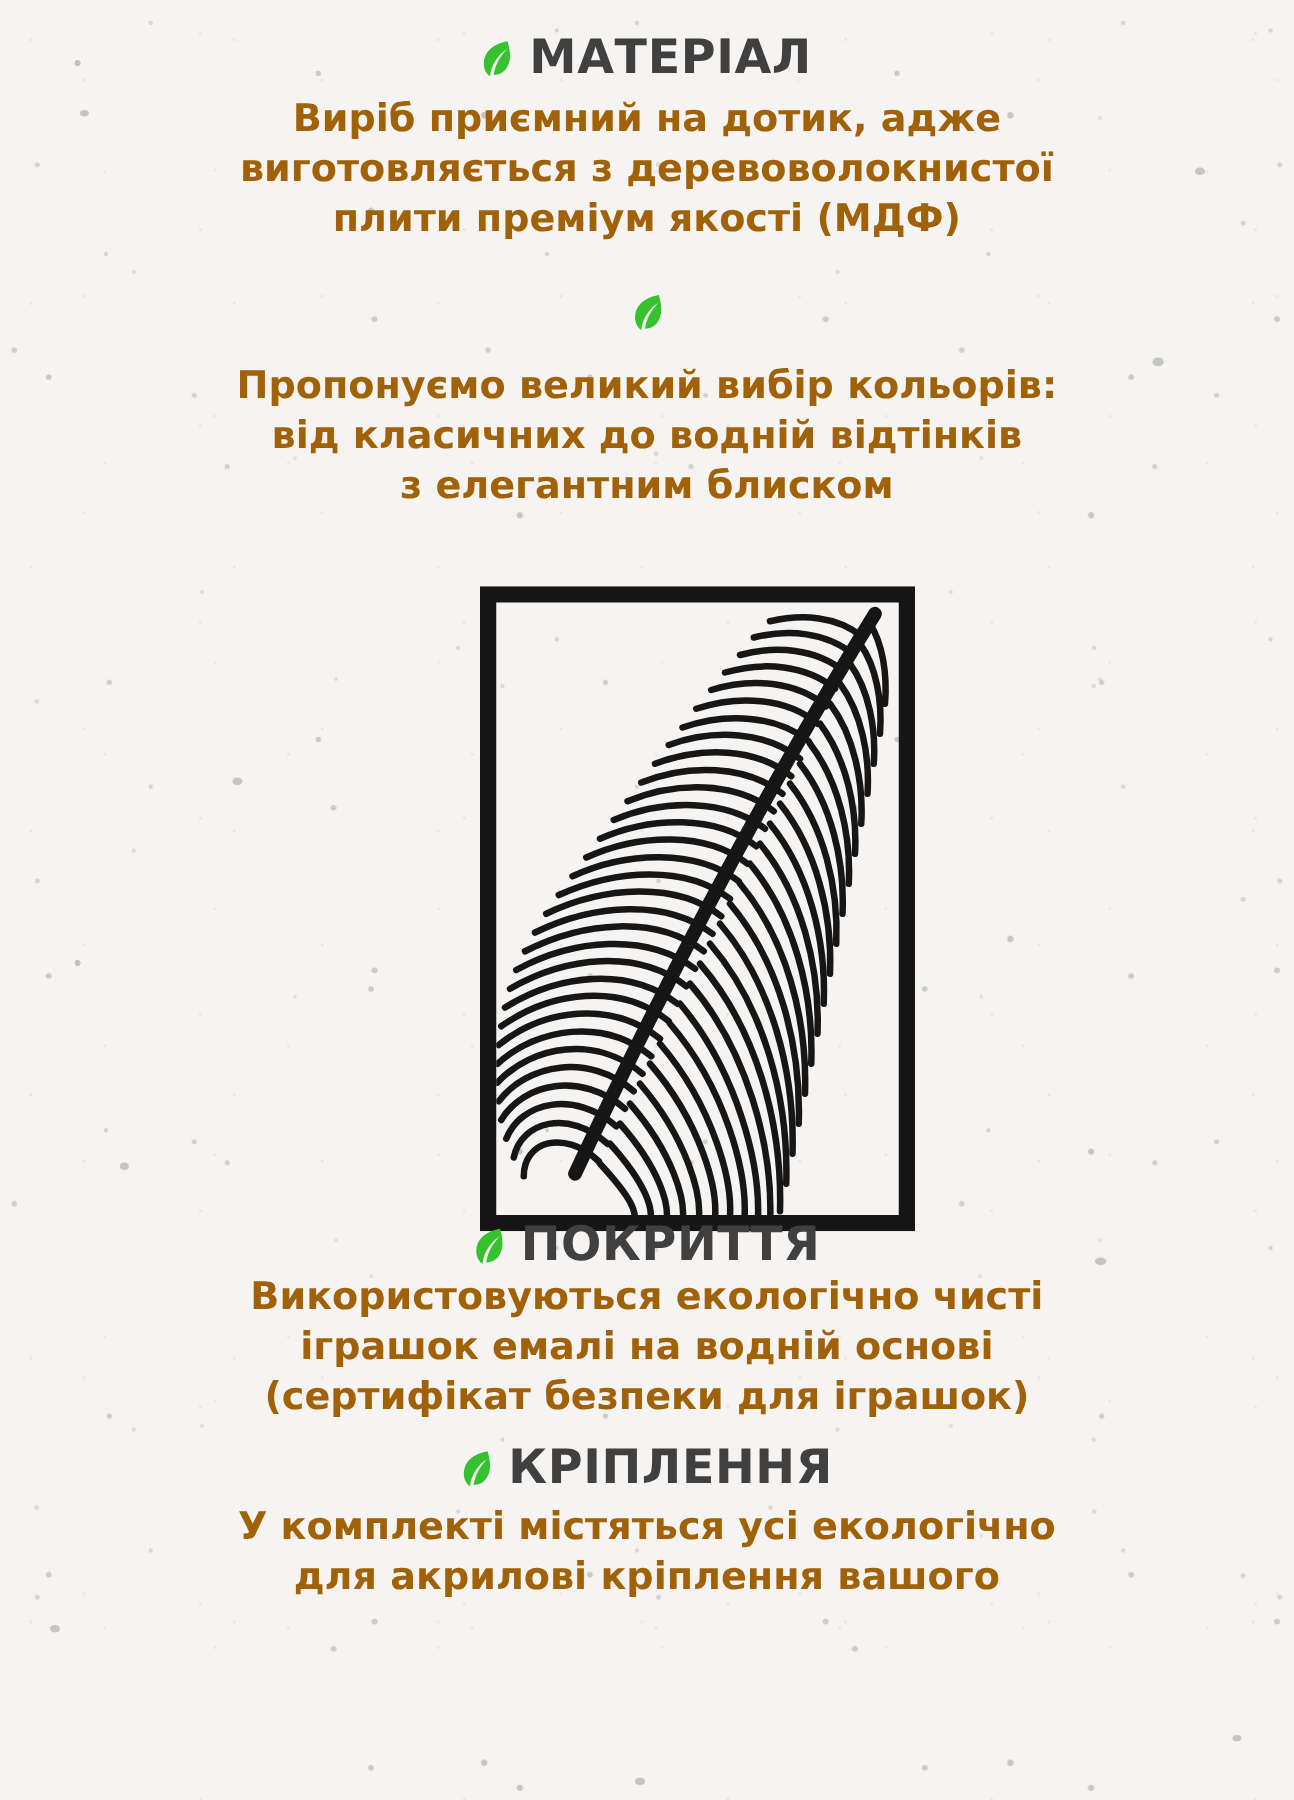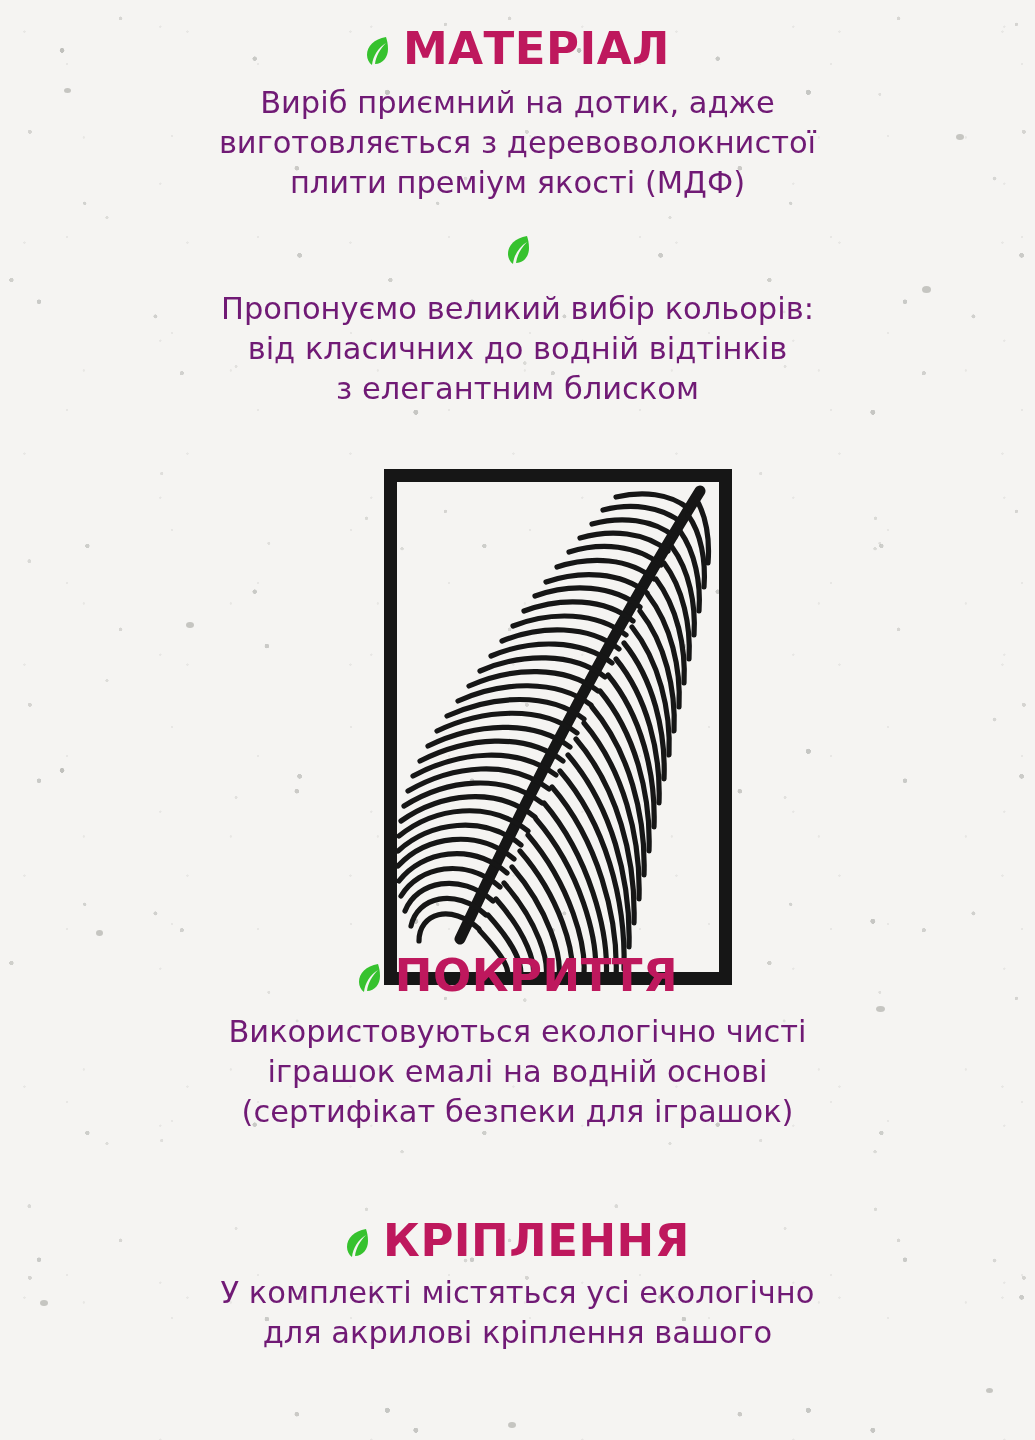--- a/index.html
+++ b/index.html
@@ -72,59 +72,59 @@
     position: absolute;
     inset: 0;
   }
 
   
   .heading {
     display: flex;
     align-items: center;
     justify-content: center;
     gap: 14px;
-    color: #be185d;
-    font-size: 45px;
+    color: #404040;
+    font-size: 38px;
     font-weight: 700;
     letter-spacing: 0.5px;
     line-height: 1;
     text-align: center;
   }
   .leaf-icon {
     display: inline-block;
     width: 24px;
     height: 30px;
     flex: none;
     position: relative;
     top: 2px;
   }
   .leaf-icon svg { display: block; }
 
   .para {
-    color: #701a75;
+    color: #a16207;
     font-size: 30.5px;
-    font-weight: 400;
+    font-weight: 700;
     line-height: 1.31;
     text-align: center;
     margin: 0 auto;
     max-width: 880px;
   }
 
   .block { position: absolute; left: 0; right: 0; }
 
   #block-material { top: 26px; }
   #block-material .para { margin-top: 12px; }
 
   #block-colors { top: 233px; }
   #block-colors .para { margin-top: 26px; }
 
-  #block-coating { top: 953px; }
-  #block-coating .para { margin-top: 14px; }
-
-  #block-mounting { top: 1218px; }
+  #block-coating { top: 976px; }
+  #block-coating .para { margin-top: 4px; }
+
+  #block-mounting { top: 1154px; }
   #block-mounting .para { margin-top: 10px; }
 
   
   .artwork {
     position: absolute;
     left: 344px;
     top: 453px;
     width: 348px;
     height: 516px;
   }

